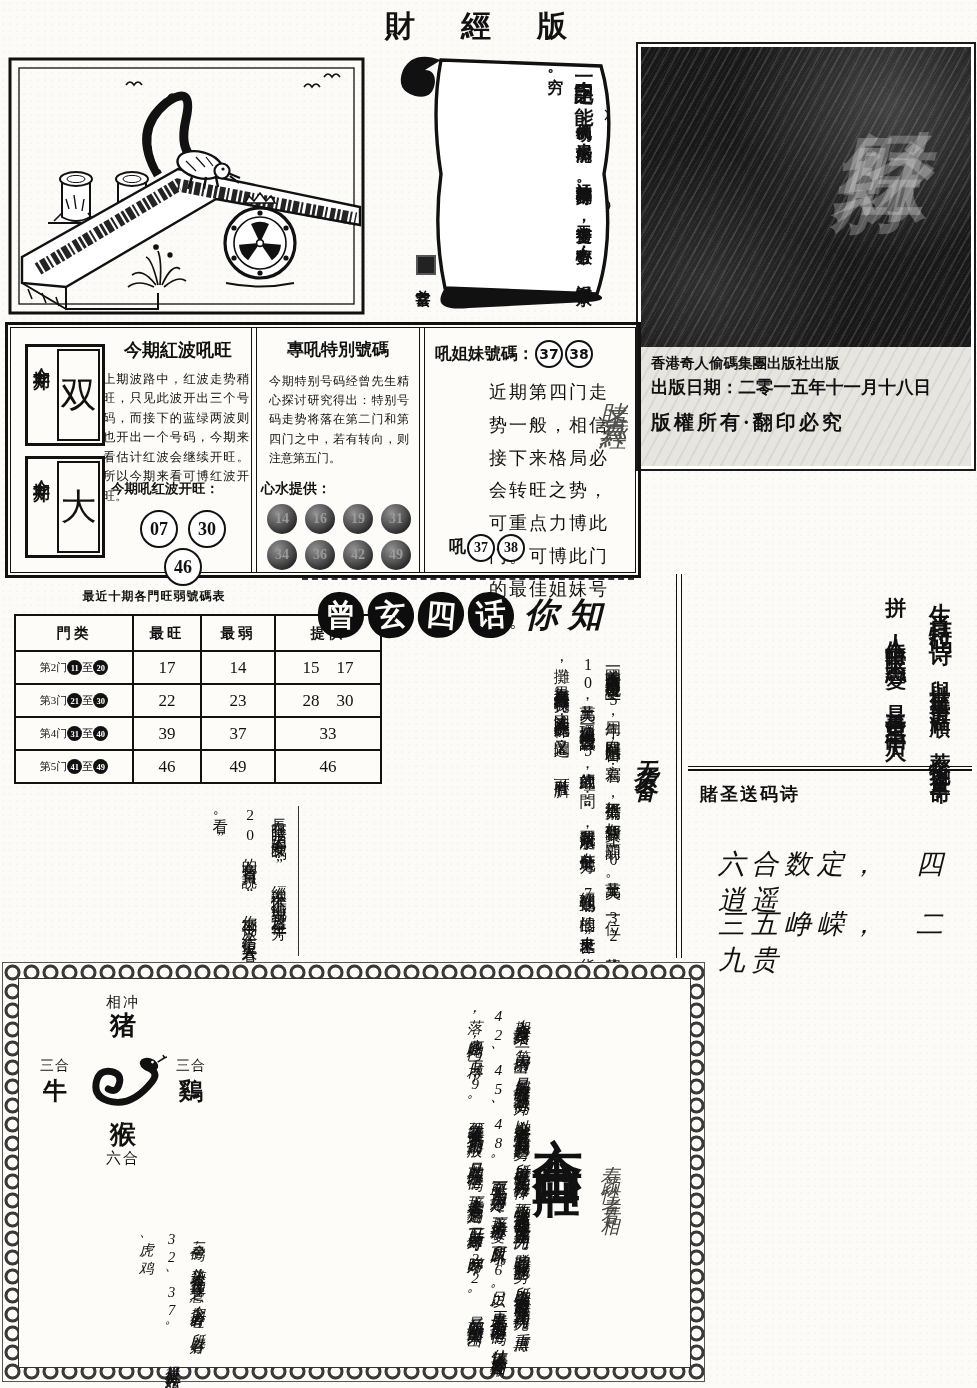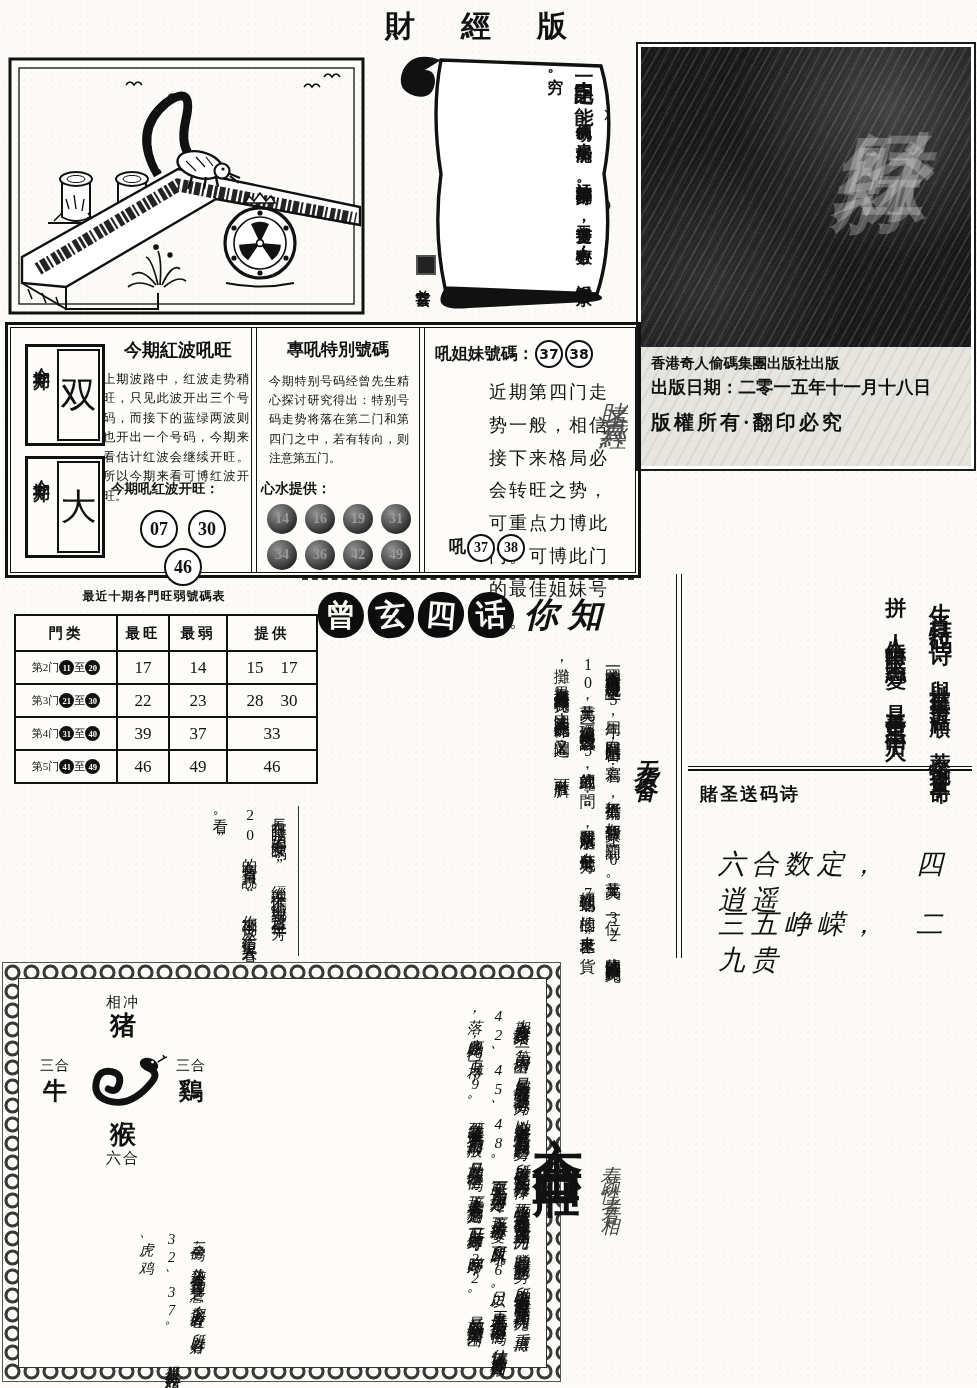--- a/index.html
+++ b/index.html
@@ -80,21 +80,21 @@
     font-family:"DejaVu Sans","Liberation Sans",sans-serif;}
   .secC-body{left:20px;top:48px;width:138px;font-size:18px;line-height:1.82;letter-spacing:2px;margin-left:42px;}
   .secC-call{left:22px;top:206px;font-size:17px;font-weight:bold;}
   .secC-side{right:4px;top:52px;height:185px;font-size:27px;font-style:italic;
     color:#333;letter-spacing:8px;opacity:.85;}
 
   
   .ttl-table{left:14px;top:588px;width:280px;font-size:12px;font-weight:bold;text-align:center;
     font-family:"DejaVu Sans","Liberation Sans",sans-serif;letter-spacing:1px;}
   .trend{left:14px;top:614px;border-collapse:collapse;background:#fdfcf8;}
-  .trend th,.trend td{border:2px solid #111;text-align:center;padding:0 2px;}
+  .trend th,.trend td{border:2px solid #111;text-align:center;padding:0 10px;}
   .trend th{font-size:14.5px;height:34px;letter-spacing:3px;}
   .trend td{font-size:17px;height:31px;}
   .gate-cell{font-size:11px !important;letter-spacing:0;white-space:nowrap;}
   .badge{display:inline-flex;align-items:center;justify-content:center;width:15px;height:15px;
     border-radius:50%;background:#111;color:#fff;font-size:8.5px;font-weight:bold;vertical-align:middle;}
 
   
   .thinv{background:#333;width:1px;}
 
   
@@ -117,21 +117,21 @@
   .col-div{left:676px;top:574px;height:384px;}
   .zpoem{left:714px;top:580px;width:250px;height:192px;font-size:21px;font-weight:bold;line-height:2.05;letter-spacing:6px;}
   .zpoem .ztitle{font-size:23px;letter-spacing:10px;padding-top:4px;}
   .hrule{left:688px;top:766px;width:284px;border-top:1px solid #111;border-bottom:2px solid #111;height:2px;}
   .cpoem-title{left:700px;top:782px;font-size:18px;font-weight:bold;
     font-family:"DejaVu Sans","Liberation Sans",sans-serif;letter-spacing:2px;}
   .cpoem-l1{left:718px;top:846px;font-size:27px;font-style:italic;letter-spacing:6px;}
   .cpoem-l2{left:718px;top:906px;font-size:27px;font-style:italic;letter-spacing:6px;}
 
   
-  .bottom-box{left:2px;top:962px;width:559px;height:420px;border:1px solid #555;
+  .bottom-box{left:2px;top:962px;width:703px;height:420px;border:1px solid #555;
     background-color:#fdfcf8;padding:15px;box-sizing:border-box;
     background-image:radial-gradient(closest-side, transparent 48%, #3a3a3a 56%, #3a3a3a 80%, transparent 88%);
     background-size:19px 19px;}
   .bottom-inner{position:relative;width:100%;height:100%;background:#fdfcf8;border:1px solid #333;}
   .zo-wrap{position:absolute;left:14px;top:14px;width:180px;height:225px;text-align:center;}
   .zo-clash-lab{font-size:15px;letter-spacing:2px;}
   .zo-big{font-size:26px;font-weight:bold;line-height:1.1;}
   .zo-row{display:flex;align-items:center;justify-content:space-between;margin-top:2px;}
   .zo-sidegrp{width:44px;}
   .zo-side-lab{font-size:14px;letter-spacing:1px;}

